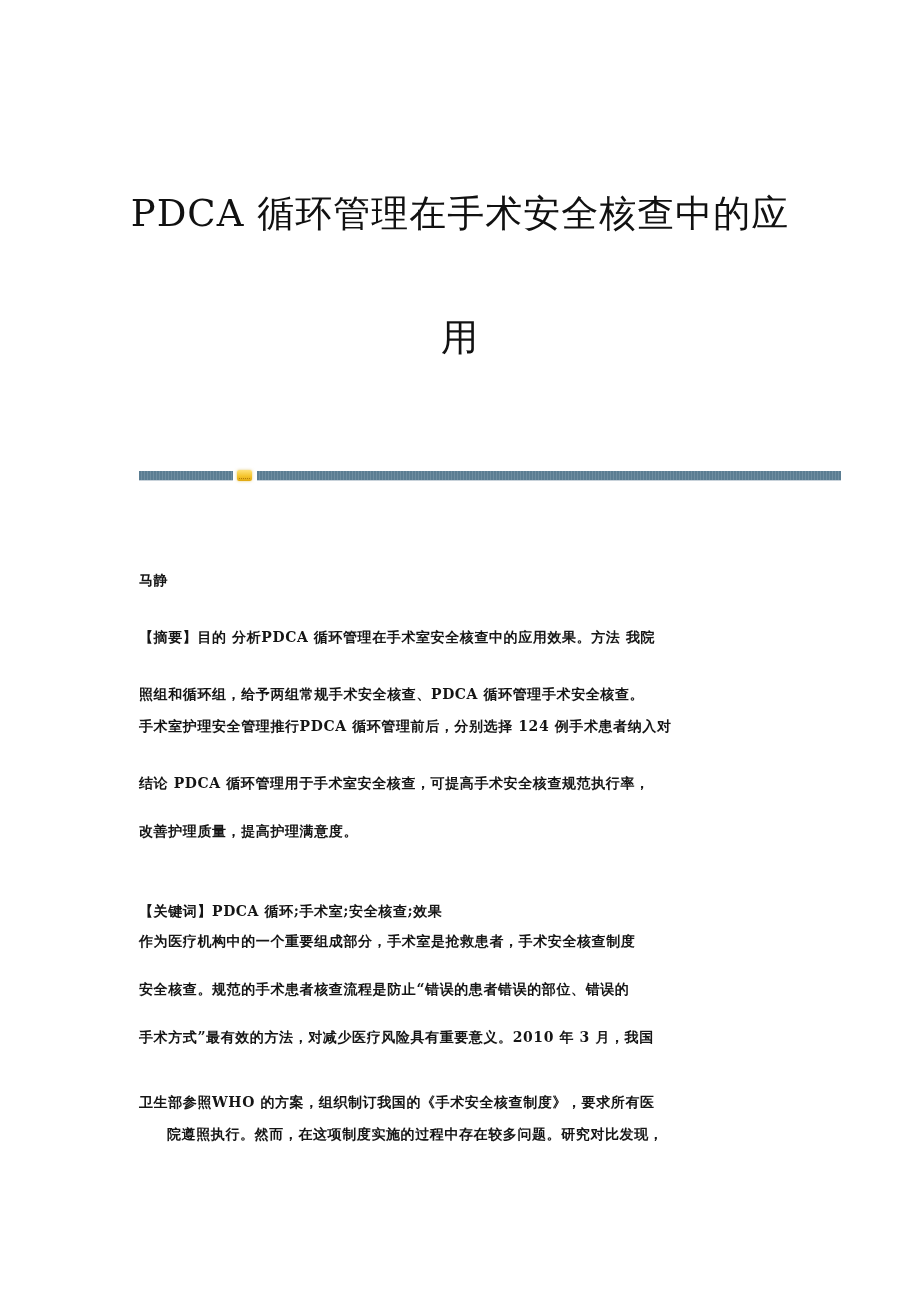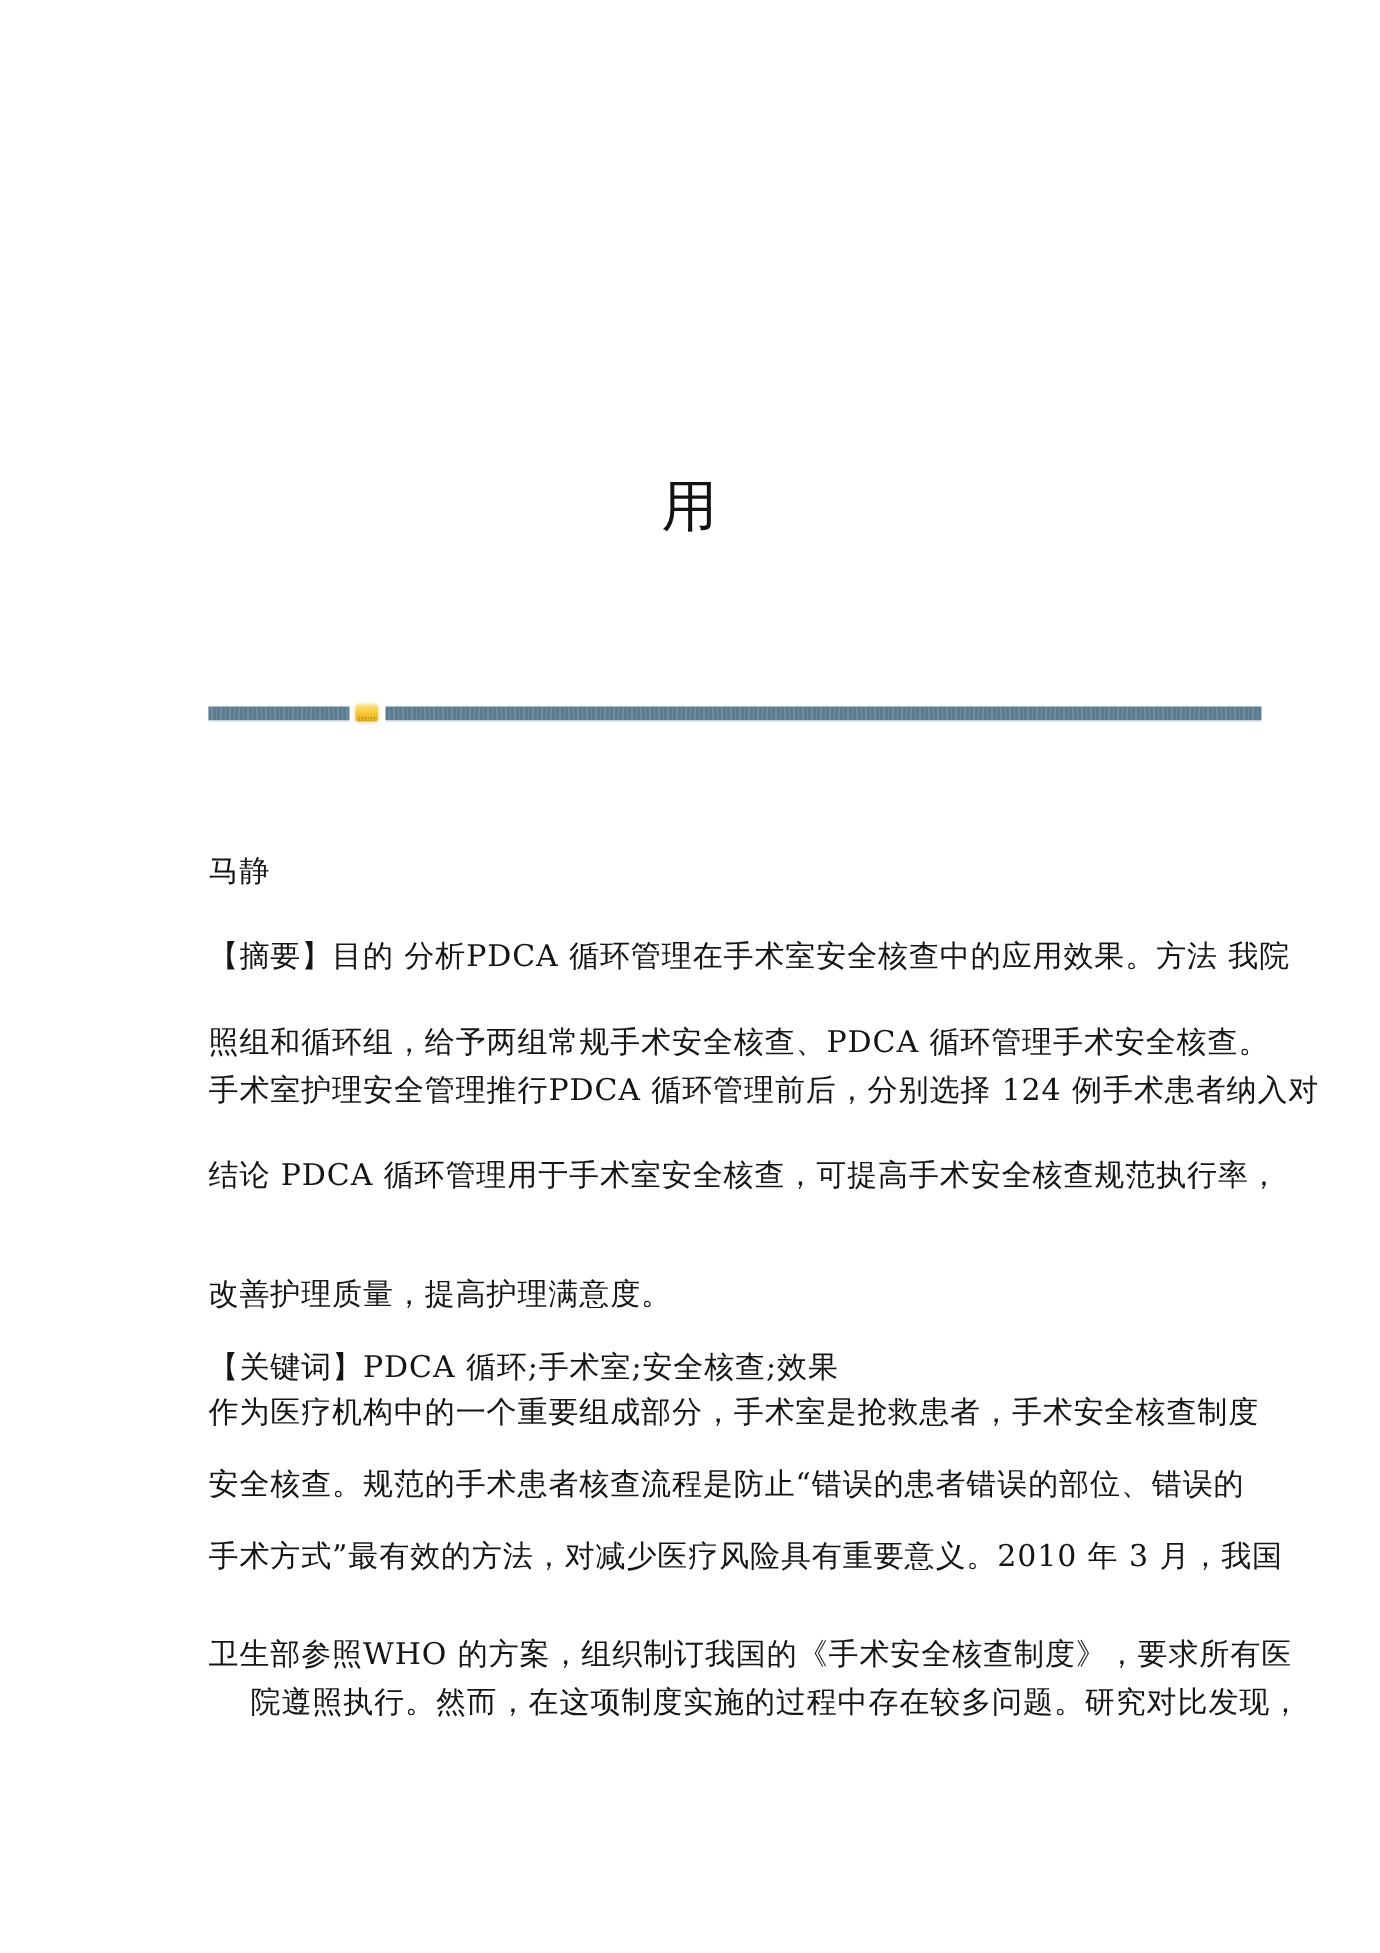--- a/index.html
+++ b/index.html
@@ -63,47 +63,49 @@
       content: "";
       position: absolute;
       left: 2px; right: 2px; bottom: 2px;
       height: 1px;
       background: repeating-linear-gradient(90deg, #b57f08 0 1px, transparent 1px 2px);
     }
 
     .text {
       position: absolute;
       left: 139px;
-      font-size: 20px;
+      font-size: 14px;
       line-height: 20px;
       white-space: nowrap;
       color: #151515;
       letter-spacing: 0.6px;
+      font-weight: bold;
     }
   </style>
 </head>
 <body>
 
 <div class="page">
 
+  <div class="title-line l1">PDCA 循环管理在手术安全核查中的应</div>
   <div class="title-line l2">用</div>
 
   <div class="divider">
     <div class="bar left"></div>
     <div class="ornament"></div>
     <div class="bar right"></div>
   </div>
 
   <div class="text" style="top:570px;">马静</div>
 
   <div class="text" style="top:627px;">【摘要】目的 分析PDCA 循环管理在手术室安全核查中的应用效果。方法 我院</div>
   <div class="text" style="top:716px;">手术室护理安全管理推行PDCA 循环管理前后，分别选择 124 例手术患者纳入对</div>
   <div class="text" style="top:684px;">照组和循环组，给予两组常规手术安全核查、PDCA 循环管理手术安全核查。</div>
   <div class="text" style="top:773px;">结论 PDCA 循环管理用于手术室安全核查，可提高手术安全核查规范执行率，</div>
-  <div class="text" style="top:821px;margin-top:31px;">改善护理质量，提高护理满意度。</div>
+  <div class="text" style="top:821px;">改善护理质量，提高护理满意度。</div>
 
   <div class="text" style="top:876px;margin-top:25px;">【关键词】PDCA 循环;手术室;安全核查;效果</div>
 
   <div class="text" style="top:931px;">作为医疗机构中的一个重要组成部分，手术室是抢救患者，手术安全核查制度</div>
   <div class="text" style="top:979px;">安全核查。规范的手术患者核查流程是防止“错误的患者错误的部位、错误的</div>
   <div class="text" style="top:1027px;">手术方式”最有效的方法，对减少医疗风险具有重要意义。2010 年 3 月，我国</div>
   <div class="text" style="top:1092px;">卫生部参照WHO 的方案，组织制订我国的《手术安全核查制度》，要求所有医</div>
   <div class="text" style="top:1124px;margin-left:28px;">院遵照执行。然而，在这项制度实施的过程中存在较多问题。研究对比发现，</div>
 
 </div>

